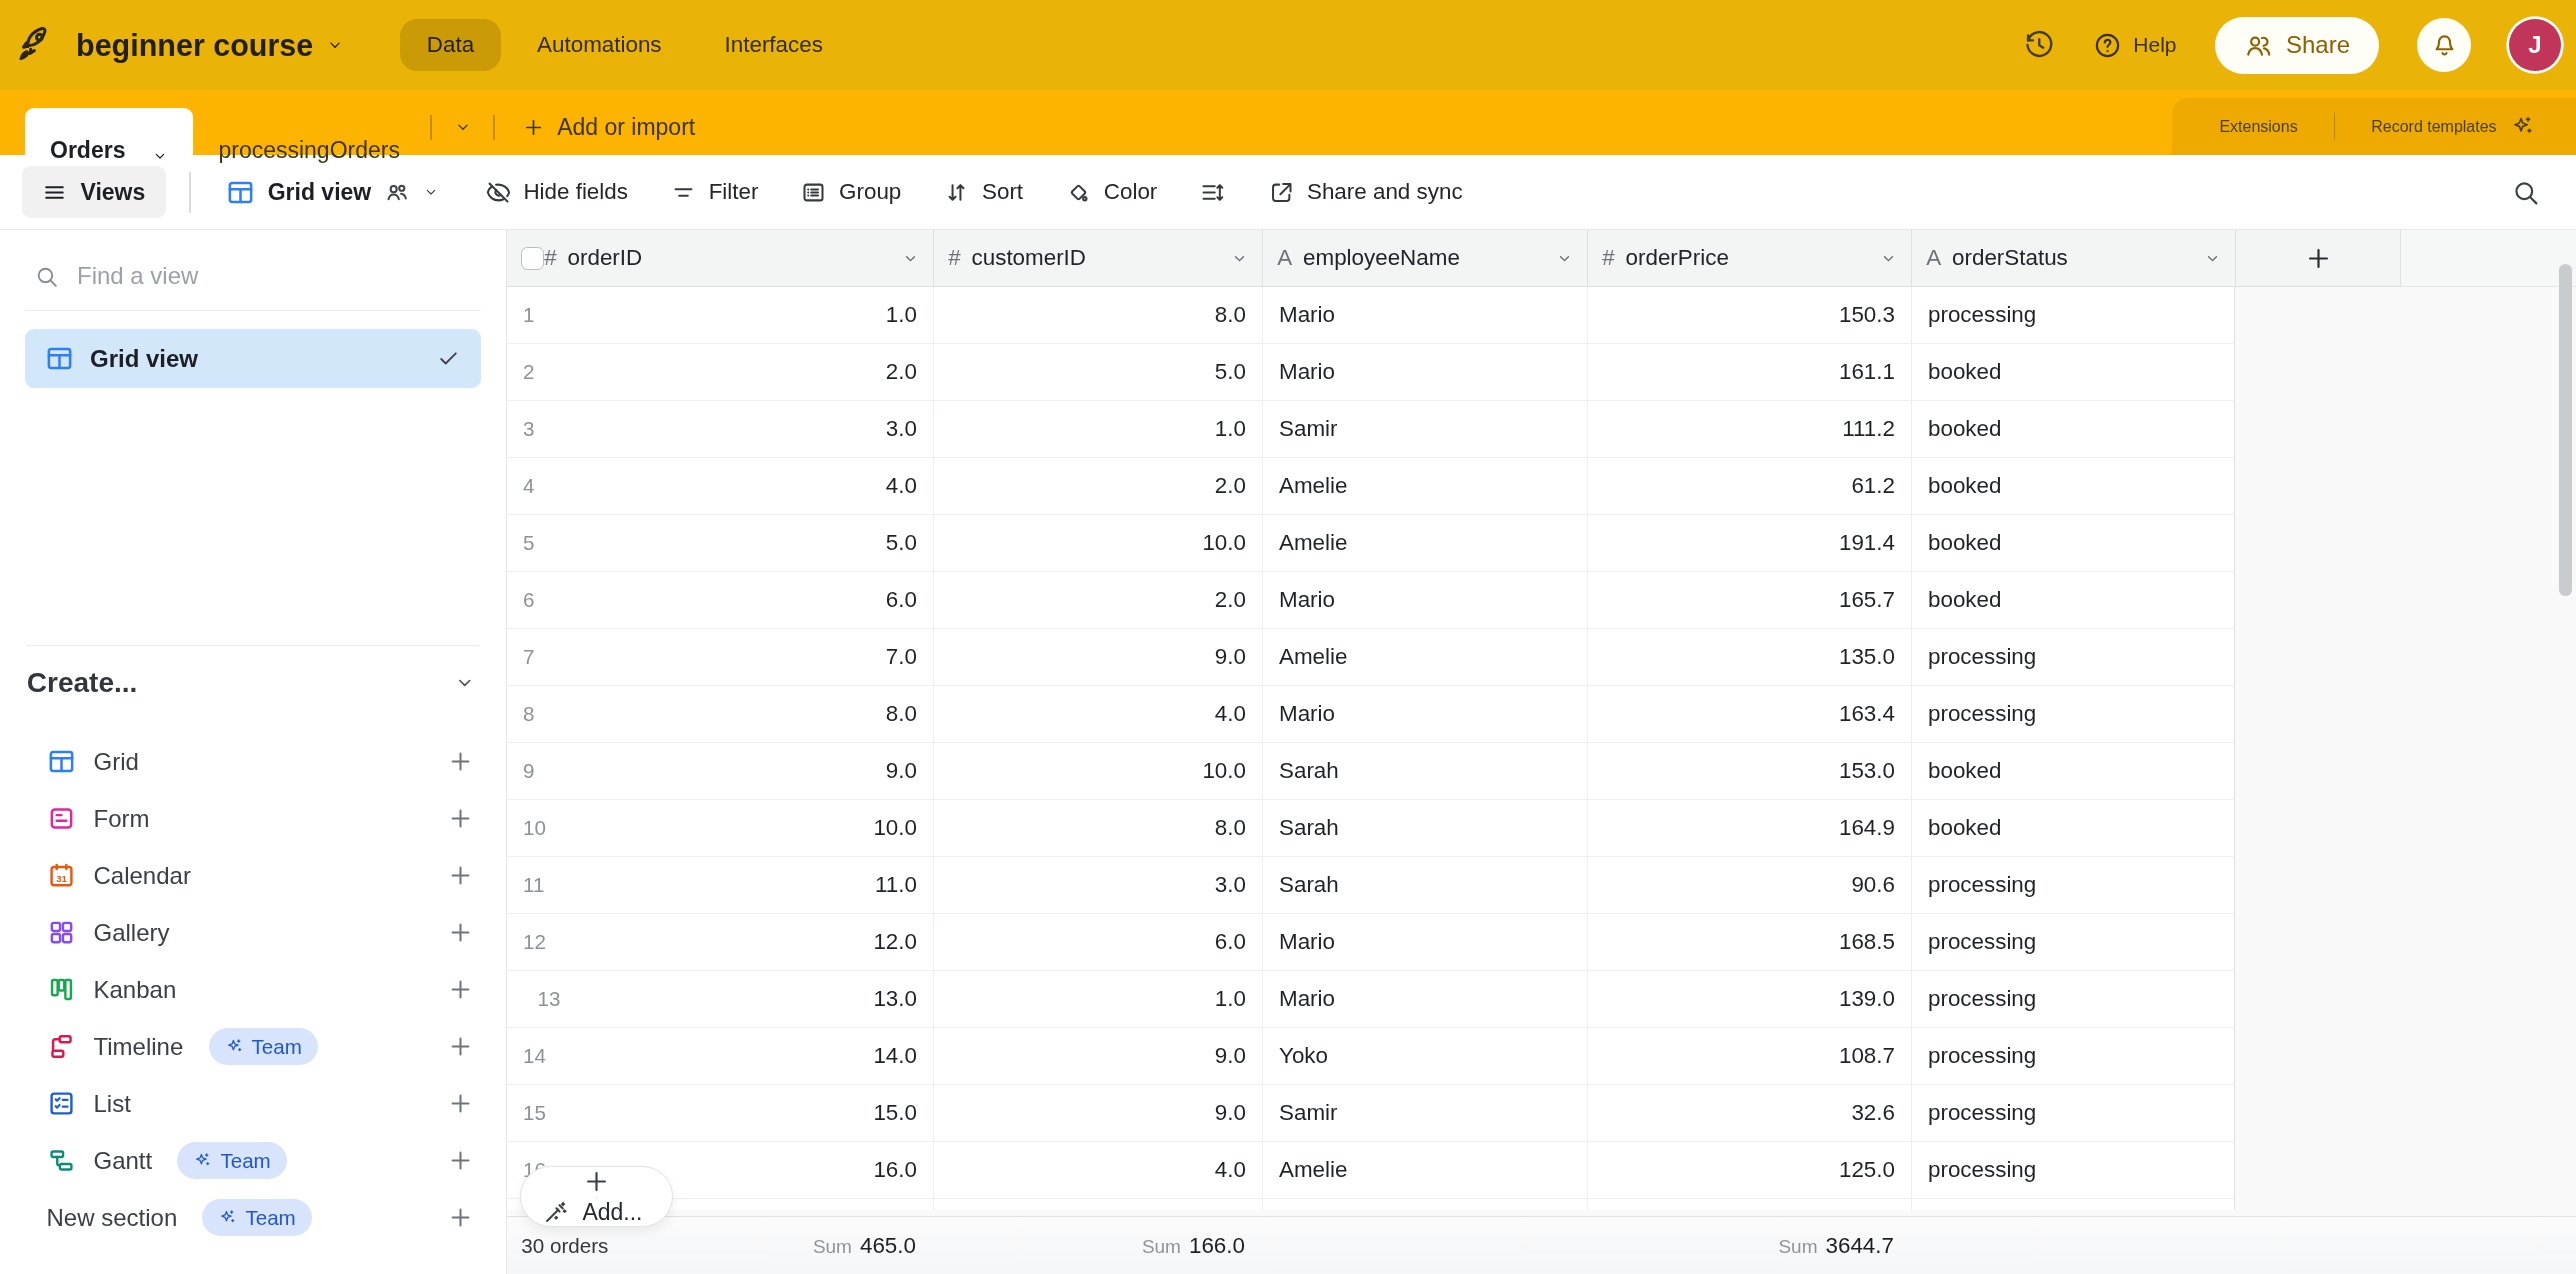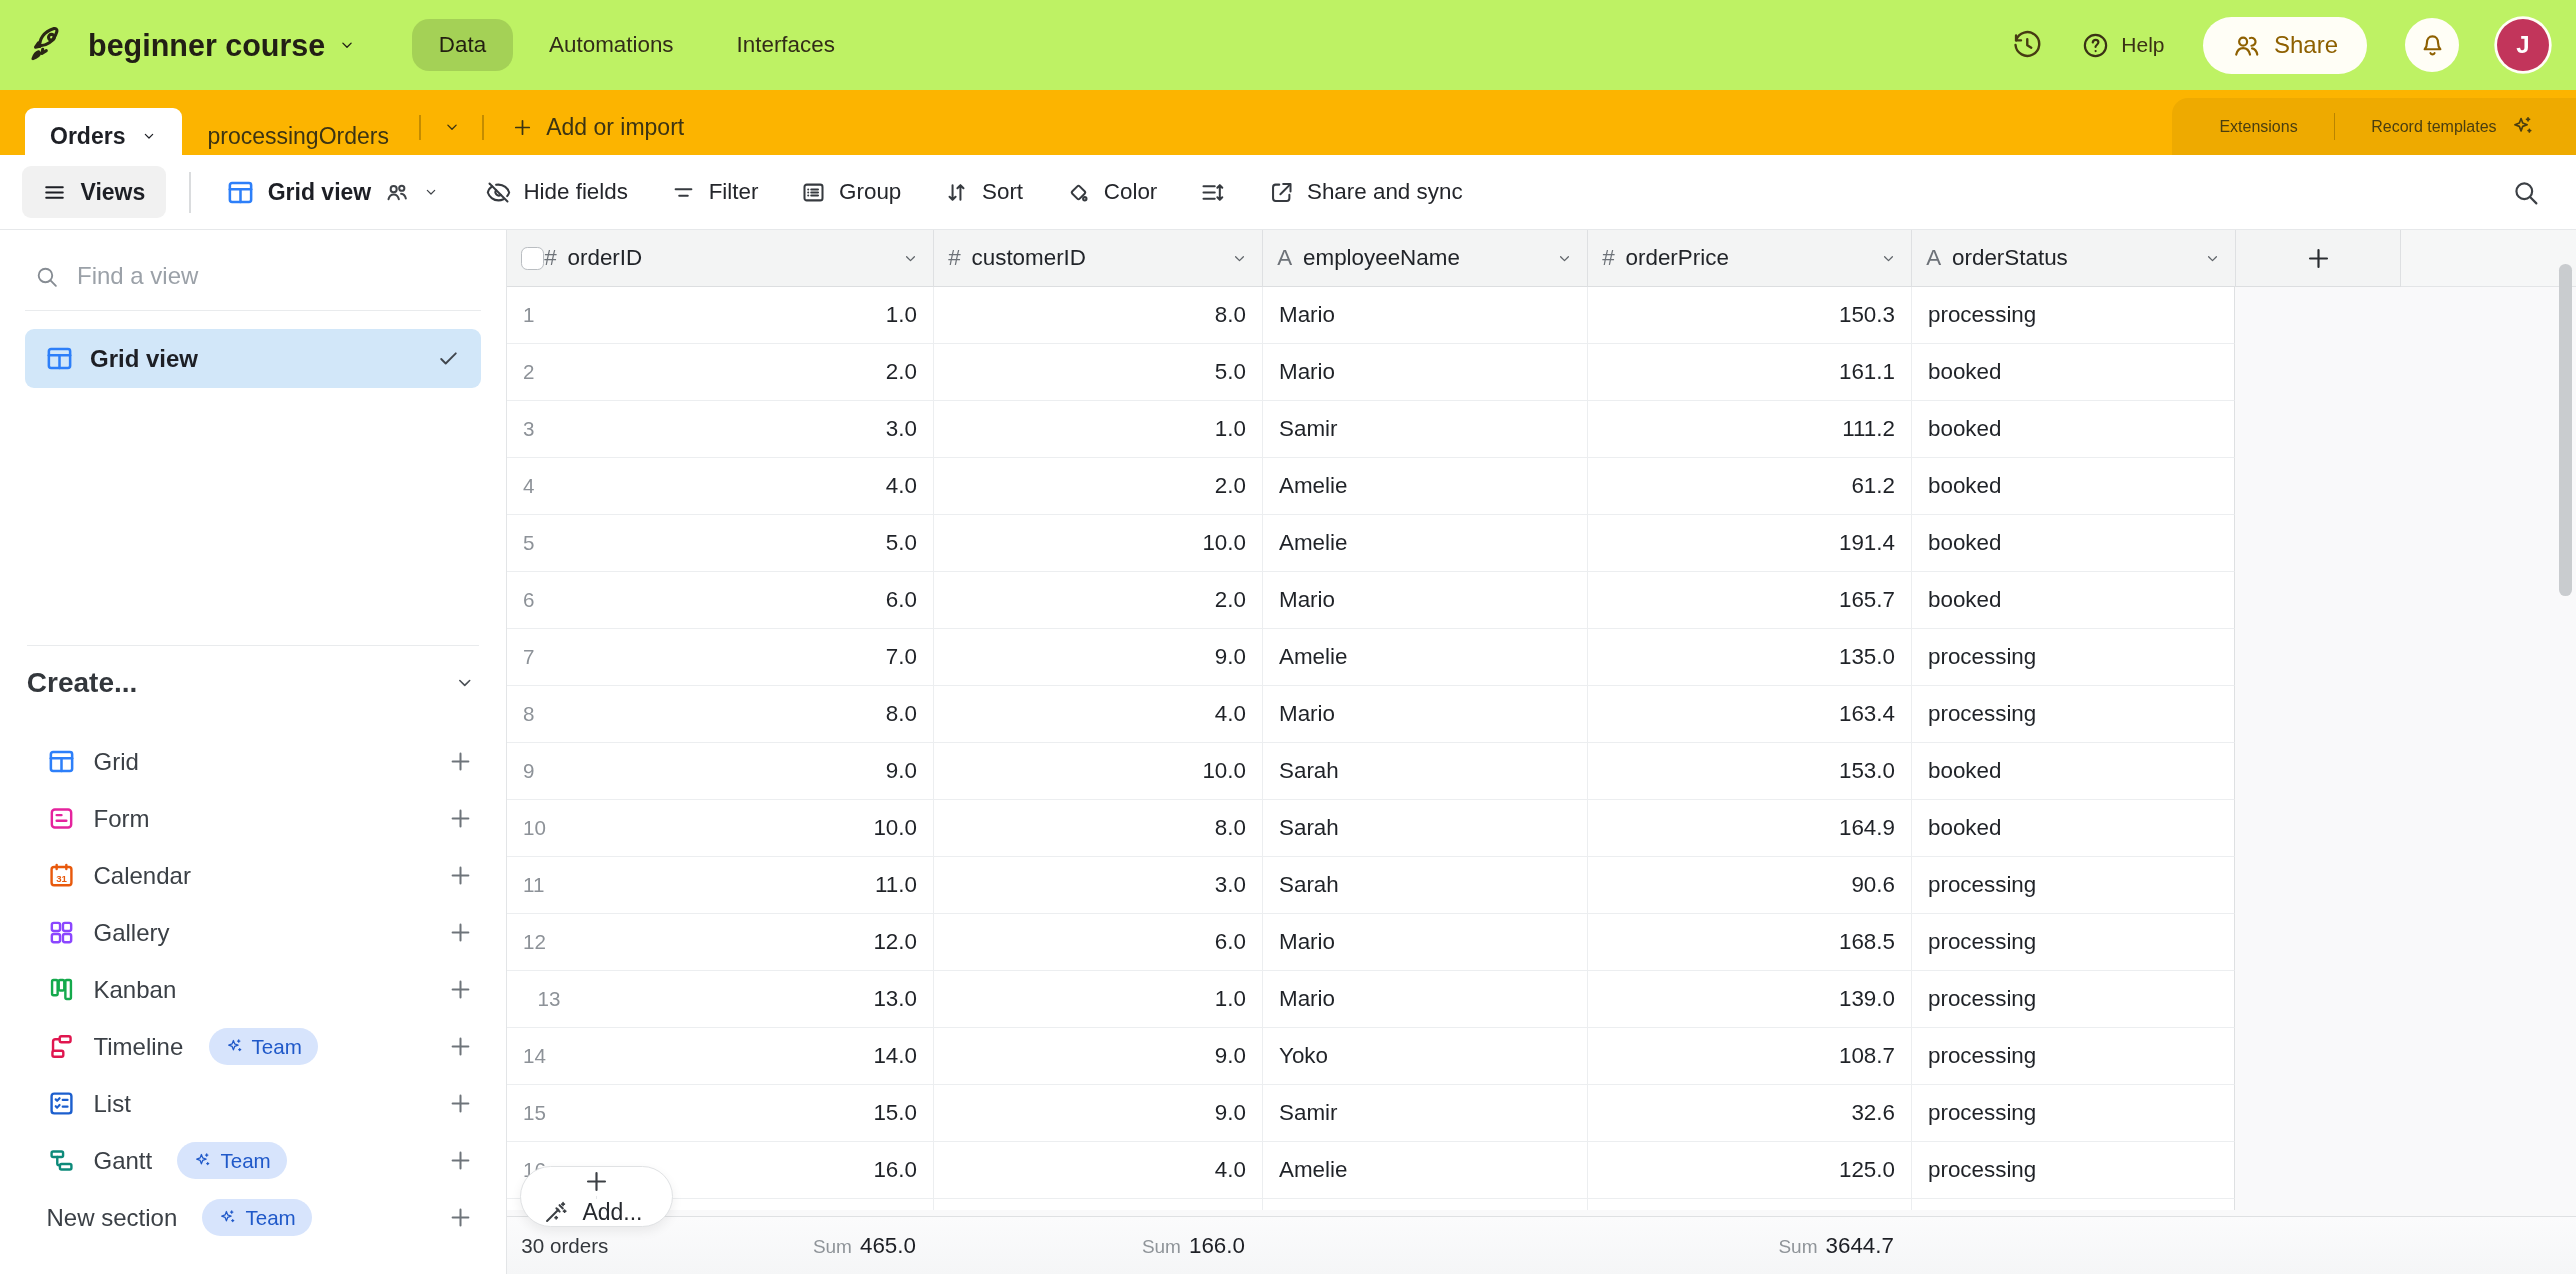--- a/index.html
+++ b/index.html
@@ -2,38 +2,38 @@
 <html style="font-size:14.3px"><head>
 <meta charset="utf-8">
 <style>
   * { box-sizing: border-box; margin: 0; padding: 0; }
   html,body { width:2576px; height:1275px; overflow:hidden; }
   body { font-family:"Liberation Sans", sans-serif; background:#fff; color:#1d1f25; position:relative; }
   .icon { display:inline-flex; flex:none; }
   .icon svg { display:block; }
 
   
-  .topbar { height:90px; background:#bef264; display:flex; align-items:center; padding:0 27px; }
+  .topbar { height:90px; background:#eab308; display:flex; align-items:center; padding:0 15px; }
   .logo { color:#2b2714; margin-right:20px; }
   .base-title { font-size:30.5px; font-weight:700; color:#221f15; }
   .title-chevron { color:#221f15; margin-left:12.5px; }
   .nav-tabs { display:flex; align-items:center; gap:9px; margin-left:56px; }
   .nav-tab { height:52px; display:flex; align-items:center; padding:0 27px; border-radius:17px; font-size:22.4px; color:#322c18; cursor:default; }
   .nav-tab.active { background:rgba(0,0,0,0.135); color:#221e10; }
   .tb-right { margin-left:auto; display:flex; align-items:center; gap:38px; }
   .tb-icon-btn { color:#463b12; }
   .help-btn { display:flex; align-items:center; gap:11.7px; font-size:21px; color:#3a3115; }
   .share-btn { background:#fffef6; height:57px; border-radius:30px; padding:0 29px; display:flex; align-items:center; gap:13.4px; color:#8e6000; font-size:24px; }
   .bell-btn { width:54px; height:54px; border-radius:50%; background:#fffef6; display:flex; align-items:center; justify-content:center; color:#8e6000; }
   .avatar { width:52px; height:52px; border-radius:50%; display:flex; align-items:center; justify-content:center; color:#fff; font-size:24px; font-weight:700; box-shadow:0 0 0 2.7px #fffef6; }
 
   
   .tabstrip { height:65px; background:#fcb400; display:flex; align-items:flex-end; padding-left:25px; position:relative; }
   .strip-row { display:flex; align-items:center; height:56px; }
-  .table-tab { height:56px; display:flex; align-items:center; padding:0 25px; font-size:23px; color:#3c3413; gap:16px;margin-top:18px; }
+  .table-tab { height:56px; display:flex; align-items:flex-end; padding:0 25px; font-size:23px; color:#3c3413; gap:27px;margin-top:18px; }
   .table-tab.active { background:#fff; border-radius:9px 9px 0 0; font-weight:700; color:#1d1f25; }
   .strip-divider { width:1.8px; height:25px; background:rgba(0,0,0,0.22); margin:0 5.4px; }
   .strip-chevron { padding:0 16px; color:#3c3413; }
   .add-import { display:flex; align-items:center; gap:12.5px; font-size:23px; color:#3c3413; padding:0 21.5px; }
   .strip-right { position:absolute; right:0; bottom:0; height:57px; background:rgba(0,0,0,0.055); border-top-left-radius:16px; display:flex; align-items:center; gap:30.5px; padding:0 41px 0 47px; font-size:16px; color:#4a3e10; }
   .strip-right .strip-divider { height:27px; }
   .rt-group { display:flex; align-items:center; gap:13.4px; }
 
   
   .toolbar { height:75px; background:#fff; border-bottom:0.9px solid #e6e8ea; display:flex; align-items:center; padding:0 21.5px; }

